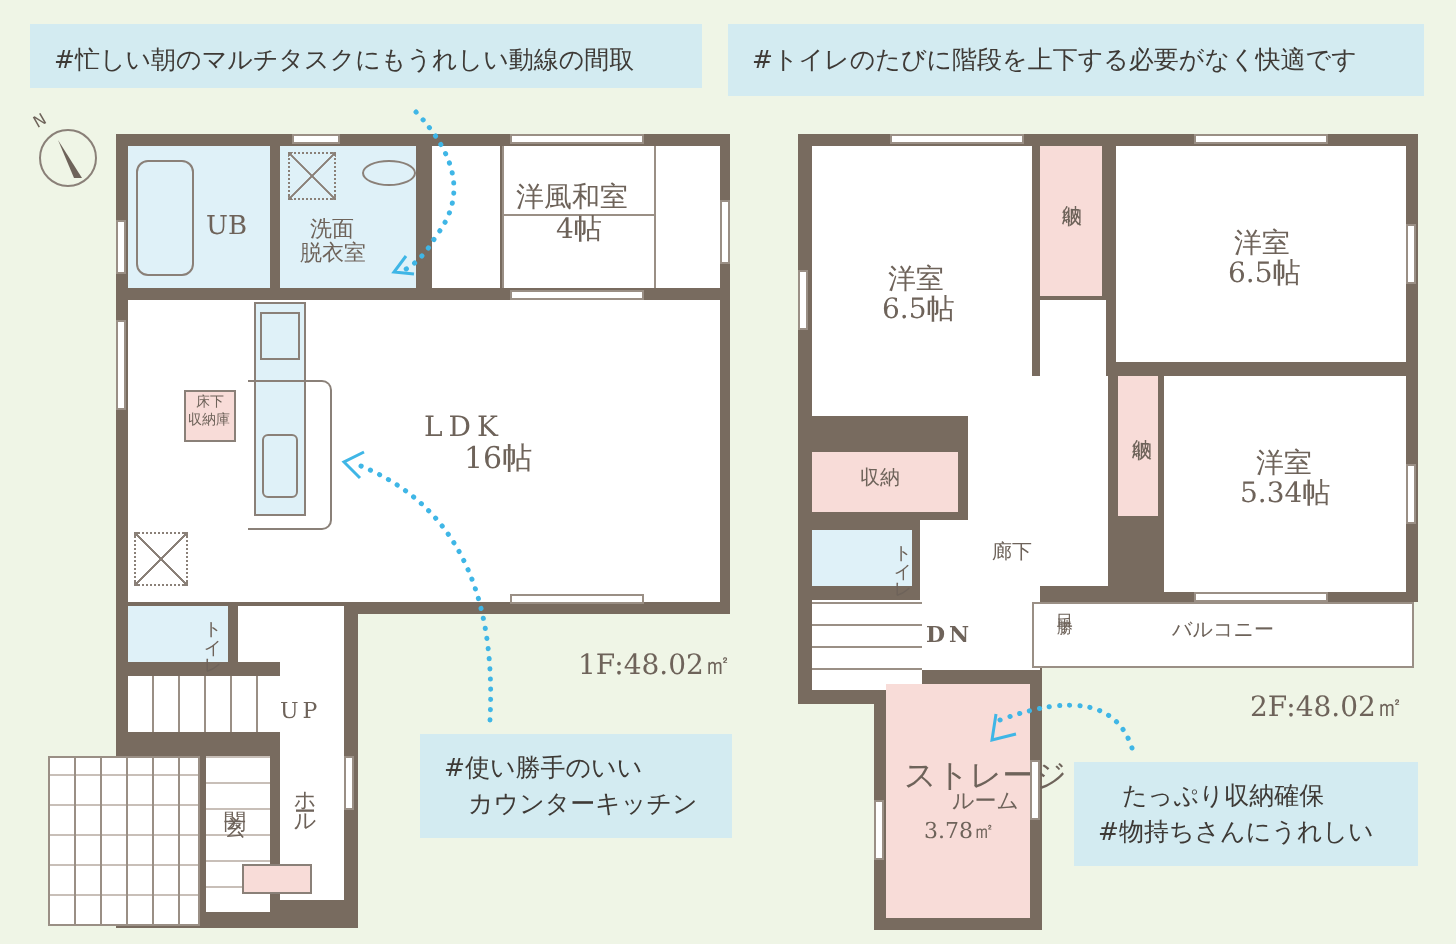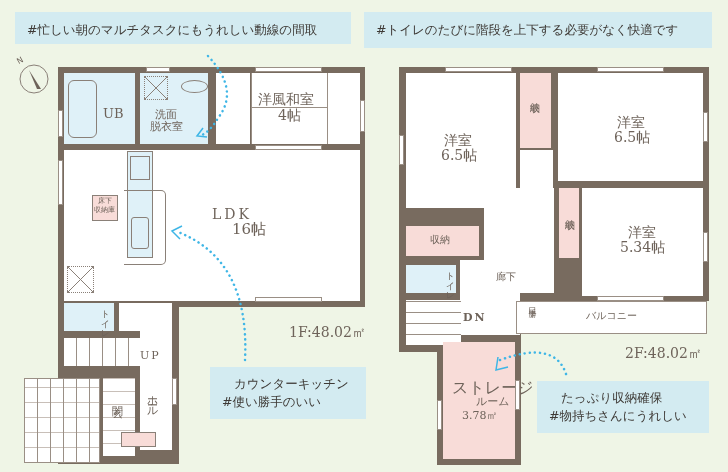--- a/index.html
+++ b/index.html
@@ -19,22 +19,22 @@
 </head>
 <body>
 
 <div class="callout" style="left:15px;top:12px;width:336px;height:32px;padding:9px 0 0 12px;">
   <span>#忙しい朝のマルチタスクにもうれしい動線の間取</span>
 </div>
 <div class="callout" style="left:364px;top:12px;width:348px;height:36px;padding:9px 0 0 12px;">
   <span>#トイレのたびに階段を上下する必要がなく快適です</span>
 </div>
 <div class="callout" style="left:210px;top:367px;width:156px;height:52px;padding:8px 0 0 12px;">
+  <div>#使い勝手のいい</div>
   <div style="padding-left:12px;">カウンターキッチン</div>
-  <div>#使い勝手のいい</div>
 </div>
 <div class="callout" style="left:537px;top:381px;width:172px;height:52px;padding:8px 0 0 12px;">
   <div style="padding-left:12px;">たっぷり収納確保</div>
   <div>#物持ちさんにうれしい</div>
 </div>
 
 <div class="abs" style="left:17px;top:62px;width:34px;height:34px;">
   <svg width="34" height="34" viewBox="0 0 34 34" style="left:0;top:0;">
     <circle cx="17" cy="17" r="14" fill="none" stroke="#8a8078" stroke-width="1"></circle>
     <polygon points="12,8 24,27 20,27" fill="#6e635a"></polygon>

